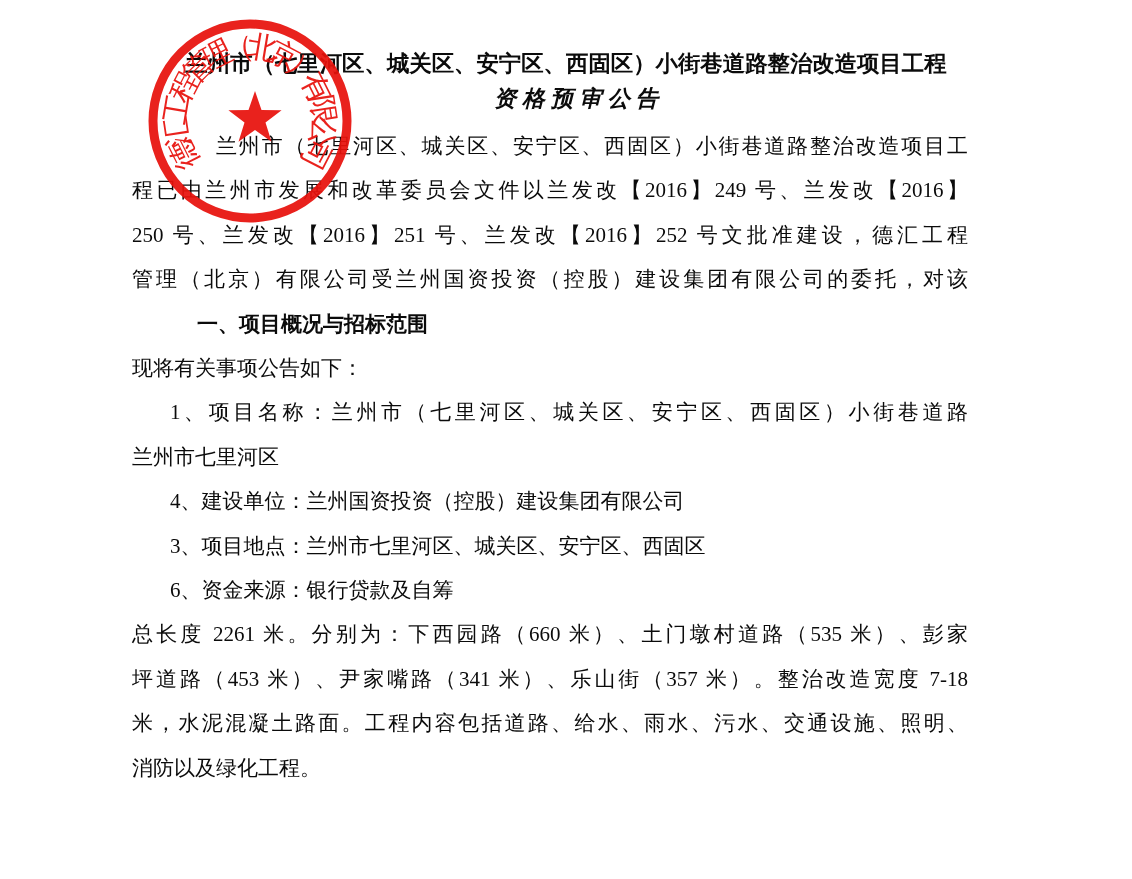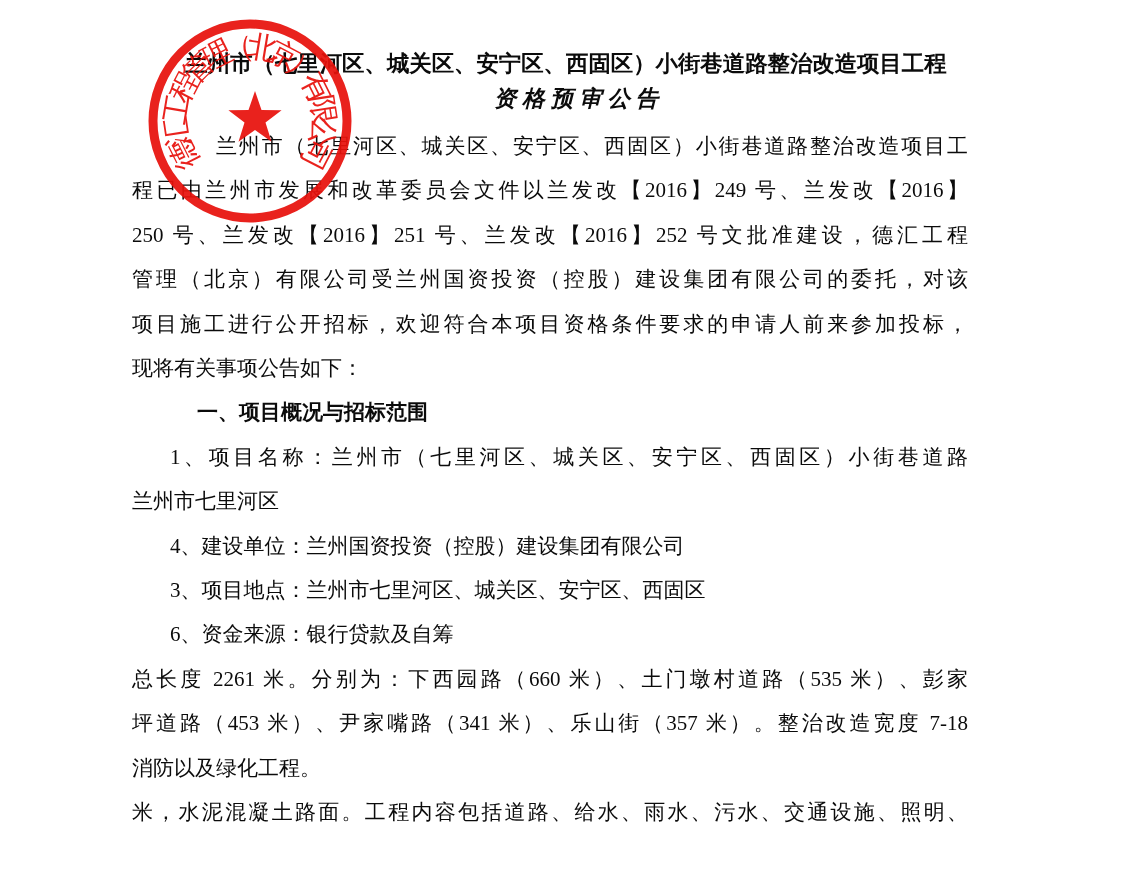--- a/index.html
+++ b/index.html
@@ -75,36 +75,35 @@
   <div class="title-block">
     <div class="ln">兰州市（七里河区、城关区、安宁区、西固区）小街巷道路整治改造项目工程</div>
     <div class="ln title-line2">资格预审公告</div>
   </div>
 
   <div class="body-block">
     <div class="ln just ind-p1">兰州市（七里河区、城关区、安宁区、西固区）小街巷道路整治改造项目工</div>
     <div class="ln just">程已由兰州市发展和改革委员会文件以兰发改【2016】249 号、兰发改【2016】</div>
     <div class="ln just">250 号、兰发改【2016】251 号、兰发改【2016】252 号文批准建设，德汇工程</div>
     <div class="ln just">管理（北京）有限公司受兰州国资投资（控股）建设集团有限公司的委托，对该</div>
-    <div class="ln just">项目施工进行公开招标，欢迎符合本项目资格条件要求的申请人前来参加投标，</div>
+    <div class="ln ind-head bold">一、项目概况与招标范围</div>
+
     <div class="ln">现将有关事项公告如下：</div>
-
-    <div class="ln ind-head bold">一、项目概况与招标范围</div>
 
     <div class="ln just item ind-item">1、项目名称：兰州市（七里河区、城关区、安宁区、西固区）小街巷道路</div>
     <div class="ln item">兰州市七里河区</div>
 
     <div class="ln item ind-item">4、建设单位：兰州国资投资（控股）建设集团有限公司</div>
     <div class="ln item ind-item">3、项目地点：兰州市七里河区、城关区、安宁区、西固区</div>
     <div class="ln item ind-item">6、资金来源：银行贷款及自筹</div>
 
     <div class="ln just item">总长度 2261 米。分别为：下西园路（660 米）、土门墩村道路（535 米）、彭家</div>
     <div class="ln just item">坪道路（453 米）、尹家嘴路（341 米）、乐山街（357 米）。整治改造宽度 7-18</div>
+    <div class="ln just item">米，水泥混凝土路面。工程内容包括道路、给水、雨水、污水、交通设施、照明、</div>
     <div class="ln item">消防以及绿化工程。</div>
-    <div class="ln just item">米，水泥混凝土路面。工程内容包括道路、给水、雨水、污水、交通设施、照明、</div>
   </div>
 
   <svg class="seal" viewBox="0 0 220 220" aria-hidden="true">
     <g opacity="0.93">
       <circle cx="110" cy="110" r="97" fill="none" stroke-width="9" stroke="#e8120c"></circle>
       <path id="sealArc" d="M 61 151.1 A 64 64 0 1 1 159 151.1" fill="none"></path>
       <polygon points="115,80 121.5,99.1 141.6,99.3 125.5,111.4 131.5,130.7 115,119 98.5,130.7 104.5,111.4 88.4,99.3 108.5,99.1" fill="#e8120c"></polygon>
       <text class="seal-text" fill="#e8120c">
         <textPath href="#sealArc" startOffset="0" textLength="291" lengthAdjust="spacing">德汇工程管理（北京）有限公司</textPath>
       </text>

